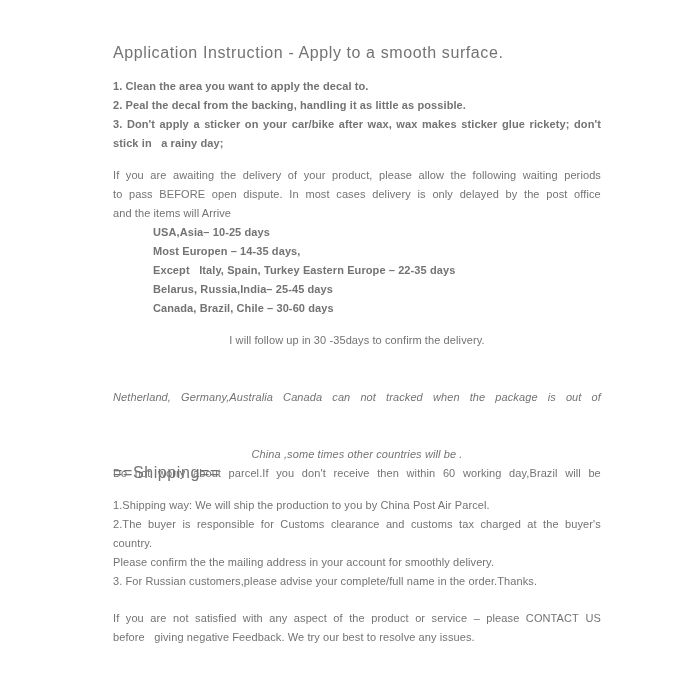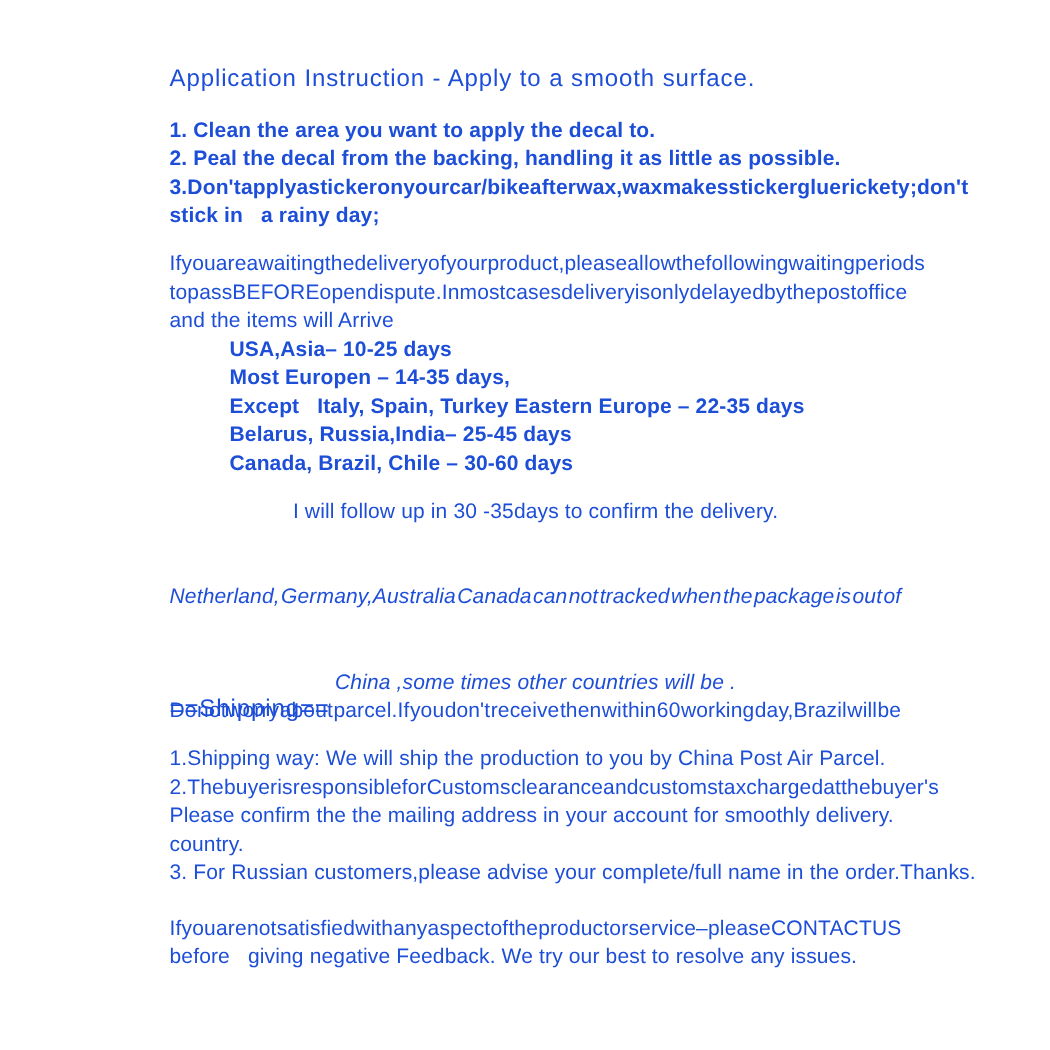--- a/index.html
+++ b/index.html
@@ -2,32 +2,32 @@
 <html><head>
 <meta charset="utf-8">
 <style>
   * { box-sizing: border-box; }
   html, body { margin: 0; padding: 0; background: #ffffff; }
   .page {
     position: relative;
     width: 660px;
     height: 700px;
     background: #ffffff;
-    color: #1d4ed8;
+    color: #737373;
     font-family: "Liberation Sans", sans-serif;
     overflow: hidden;
     text-decoration: underline;
   }
   .block {
     position: absolute;
     left: 113px;
     width: 488px;
   }
   .line {
-    font-size: 14px;
+    font-size: 11px;
     line-height: 19px;
     letter-spacing: 0.1px;
     white-space: pre;
   }
   .b { font-weight: bold; }
   .i { font-style: italic; margin-top: 38px; }
   
   .j { display: flex; justify-content: space-between; white-space: normal; }
   .j span { white-space: pre; flex: 0 0 auto; }
   .title-line {
@@ -176,22 +176,22 @@
         <span>Customs</span>
         <span>clearance</span>
         <span>and</span>
         <span>customs</span>
         <span>tax</span>
         <span>charged</span>
         <span>at</span>
         <span>the</span>
         <span>buyer's</span>
       </div>
+    <div class="line">country.</div>
     <div class="line">Please confirm the the mailing address in your account for smoothly delivery.</div>
-    <div class="line">country.</div>
     <div class="line">3. For Russian customers,please advise your complete/full name in the order.Thanks.</div>
   </div>
 
   <div class="block" id="feedback-block">
     <div class="line j">
         <span>If</span>
         <span>you</span>
         <span>are</span>
         <span>not</span>
         <span>satisfied</span>

